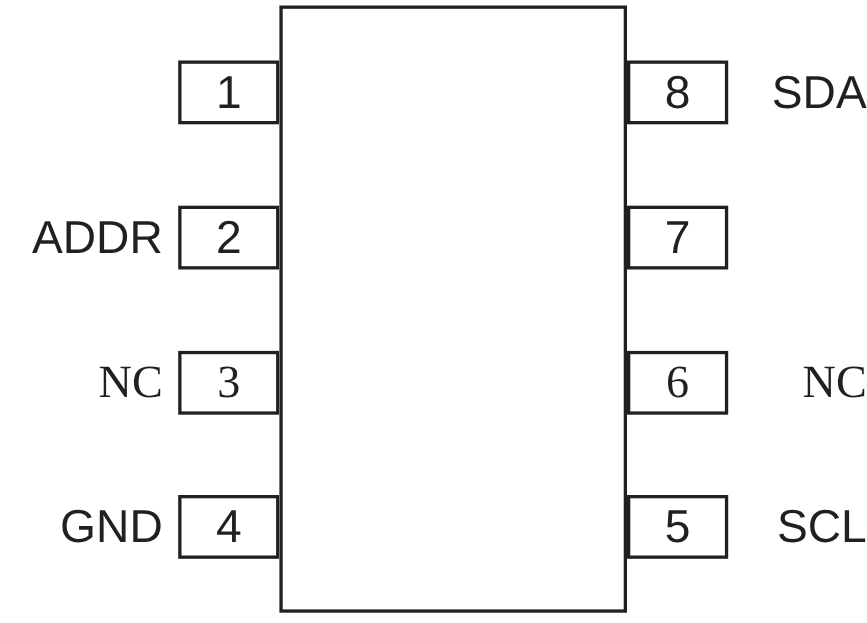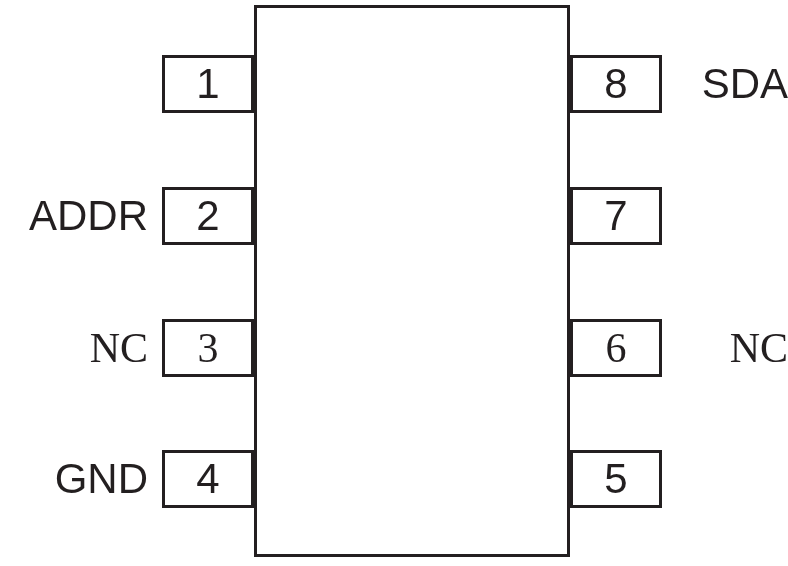--- a/index.html
+++ b/index.html
@@ -82,14 +82,15 @@
 
   <div class="pin-box right row0">8</div>
   <div class="pin-label right row0">SDA</div>
 
   <div class="pin-box right row1">7</div>
 
   <div class="pin-box right row2">6</div>
   <div class="pin-label right row2">NC</div>
 
   <div class="pin-box right row3">5</div>
+  <div class="pin-label right row3">SCL</div>
 
 </div>
 
 </body></html>

